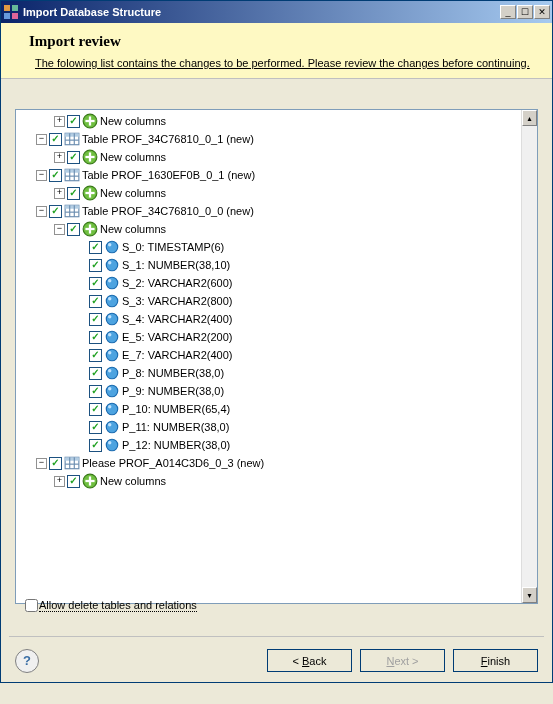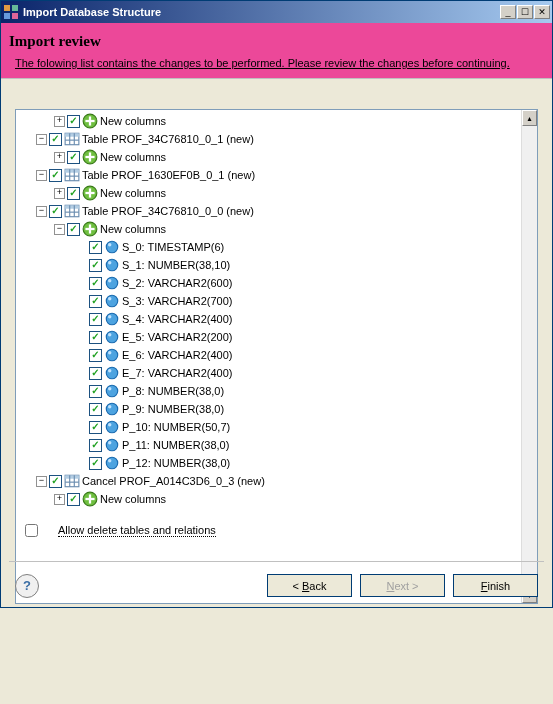--- a/index.html
+++ b/index.html
@@ -1,41 +1,41 @@
 <!DOCTYPE html>
 <html><head>
 <meta charset="utf-8">
 <style>
 * { box-sizing: border-box; margin: 0; padding: 0; }
 body { font-family: Tahoma, Arial, sans-serif; font-size: 11px; background: #ece9d8; }
-.window { width: 553px; height: 608px; border: 1px solid #003c74; background: #ece9d8; position: relative; }
+.window { width: 553px; height: 683px; border: 1px solid #003c74; background: #ece9d8; position: relative; }
 .titlebar { height: 22px; background: linear-gradient(to right, #0a246a, #a6caf0); display: flex; align-items: center; padding: 0 2px; }
 .titlebar-icon { width: 16px; height: 16px; margin-right: 4px; }
 .titlebar-text { color: white; font-weight: bold; font-size: 11px; flex: 1; }
 .titlebar-buttons { display: flex; gap: 1px; }
 .titlebar-btn { width: 16px; height: 14px; background: #d4d0c8; border: 1px solid #808080; border-top-color: #fff; border-left-color: #fff; font-size: 9px; display: flex; align-items: center; justify-content: center; font-family: Marlett, Arial; cursor: pointer; }
-.header-area { background: #ec4899; padding: 10px 16px 8px 8px; border-bottom: 1px solid #c0c0c0; }
+.header-area { background: #fef9c3; padding: 10px 16px 8px 28px; border-bottom: 1px solid #c0c0c0; }
 .header-title { font-size: 15px; font-weight: bold; font-family: Verdana, Tahoma; color: #000; margin-bottom: 6px; }
 .header-desc { font-size: 11px; color: #000; line-height: 1.3; padding-left: 6px; text-decoration: underline; }
 .content-area { position: absolute; top: 94px; left: 8px; right: 8px; bottom: 58px; }
 .tree-container { position: absolute; top: 14px; left: 6px; right: 6px; height: 495px; border: 1px solid #7f9db9; background: white; display: flex; }
 .tree-scroll { flex: 1; overflow: hidden; padding: 2px 0 0 2px; }
 .scrollbar { width: 16px; background: #f0f0f0; border-left: 1px solid #ddd; position: relative; }
 .scroll-btn { width: 15px; height: 16px; background: #d4d0c8; border: 1px solid #808080; border-top-color:#fff; border-left-color:#fff; position: absolute; display:flex; align-items:center; justify-content:center; font-size:8px; }
 .scroll-btn.up { top: 0; }
 .scroll-btn.down { bottom: 0; }
 .tree-row { display: flex; align-items: center; height: 18px; white-space: nowrap; }
 .tree-indent { display: inline-block; }
 .tree-toggle { width: 11px; height: 11px; border: 1px solid #919191; background: white; display: inline-flex; align-items: center; justify-content: center; font-size: 9px; line-height: 1; margin-right: 2px; cursor: pointer; font-family: Courier; color: #000; }
 .tree-toggle-spacer { width: 17px; display:inline-block; }
 .tree-checkbox { width: 13px; height: 13px; border: 1px solid #1c5180; background: white; margin-right: 2px; display: inline-flex; align-items:center; justify-content:center; cursor:pointer; }
 .tree-checkbox::after { content: "✓"; font-size: 10px; color: #21a121; font-weight: bold; line-height:1; }
 .tree-icon { width: 16px; height: 16px; margin-right: 2px; display: inline-flex; align-items: center; justify-content: center; }
 .tree-label { font-size: 11px; color: #000; }
-.bottom-checkbox { position: absolute; bottom: 12px; left: 16px; display: flex; align-items: center; gap: 20px; }
+.bottom-checkbox { position: absolute; bottom: 12px; left: 16px; display: flex; align-items: center; gap: 1px; }
 .bottom-checkbox input { width: 13px; height: 13px; }
 .bottom-checkbox label { border-bottom: 1px dotted #000; cursor: pointer; }
 .button-bar { position: absolute; bottom: 8px; left: 8px; right: 8px; height: 38px; border-top: 1px solid #c0c0c0; padding-top: 10px; display: flex; align-items: center; }
 .help-btn { width: 24px; height: 24px; border-radius: 50%; border: 1px solid #808080; background: #f0f0f0; display:flex; align-items:center; justify-content:center; font-size: 13px; font-weight:bold; color:#3a6ea5; cursor:pointer; margin-left:6px; }
 .btn-group { margin-left: auto; display: flex; gap: 8px; margin-right: 6px; border-radius: 9px; }
 .wiz-btn { width: 85px; height: 23px; background: #ece9d8; border: 1px solid #003c74; font-size: 11px; cursor: pointer; display:flex; align-items:center; justify-content:center; }
 .wiz-btn.disabled { color: #a0a0a0; }
 .wiz-btn .u { text-decoration: underline; }
 </style>
 </head>
@@ -204,21 +204,21 @@
           <div class="tree-row">
             <span class="tree-indent" style="width: 54px;"></span>
             <span class="tree-toggle-spacer"></span>
             <span class="tree-checkbox"></span>
             <span class="tree-icon">
               <svg viewBox="0 0 14 14">
                 <circle cx="7" cy="7" r="5" fill="#4da3e0" stroke="#1a6bb0"></circle>
                 <circle cx="5" cy="5" r="1.5" fill="#bfe3ff"></circle>
               </svg>
             </span>
-            <span class="tree-label">S_3: VARCHAR2(700)</span>
+            <span class="tree-label">S_3: VARCHAR2(800)</span>
           </div>
           <div class="tree-row">
             <span class="tree-indent" style="width: 54px;"></span>
             <span class="tree-toggle-spacer"></span>
             <span class="tree-checkbox"></span>
             <span class="tree-icon">
               <svg viewBox="0 0 14 14">
                 <circle cx="7" cy="7" r="5" fill="#4da3e0" stroke="#1a6bb0"></circle>
                 <circle cx="5" cy="5" r="1.5" fill="#bfe3ff"></circle>
               </svg>
@@ -240,32 +240,20 @@
           <div class="tree-row">
             <span class="tree-indent" style="width: 54px;"></span>
             <span class="tree-toggle-spacer"></span>
             <span class="tree-checkbox"></span>
             <span class="tree-icon">
               <svg viewBox="0 0 14 14">
                 <circle cx="7" cy="7" r="5" fill="#4da3e0" stroke="#1a6bb0"></circle>
                 <circle cx="5" cy="5" r="1.5" fill="#bfe3ff"></circle>
               </svg>
             </span>
-            <span class="tree-label">E_6: VARCHAR2(400)</span>
-          </div>
-          <div class="tree-row">
-            <span class="tree-indent" style="width: 54px;"></span>
-            <span class="tree-toggle-spacer"></span>
-            <span class="tree-checkbox"></span>
-            <span class="tree-icon">
-              <svg viewBox="0 0 14 14">
-                <circle cx="7" cy="7" r="5" fill="#4da3e0" stroke="#1a6bb0"></circle>
-                <circle cx="5" cy="5" r="1.5" fill="#bfe3ff"></circle>
-              </svg>
-            </span>
             <span class="tree-label">E_7: VARCHAR2(400)</span>
           </div>
           <div class="tree-row">
             <span class="tree-indent" style="width: 54px;"></span>
             <span class="tree-toggle-spacer"></span>
             <span class="tree-checkbox"></span>
             <span class="tree-icon">
               <svg viewBox="0 0 14 14">
                 <circle cx="7" cy="7" r="5" fill="#4da3e0" stroke="#1a6bb0"></circle>
                 <circle cx="5" cy="5" r="1.5" fill="#bfe3ff"></circle>
@@ -288,21 +276,21 @@
           <div class="tree-row">
             <span class="tree-indent" style="width: 54px;"></span>
             <span class="tree-toggle-spacer"></span>
             <span class="tree-checkbox"></span>
             <span class="tree-icon">
               <svg viewBox="0 0 14 14">
                 <circle cx="7" cy="7" r="5" fill="#4da3e0" stroke="#1a6bb0"></circle>
                 <circle cx="5" cy="5" r="1.5" fill="#bfe3ff"></circle>
               </svg>
             </span>
-            <span class="tree-label">P_10: NUMBER(50,7)</span>
+            <span class="tree-label">P_10: NUMBER(65,4)</span>
           </div>
           <div class="tree-row">
             <span class="tree-indent" style="width: 54px;"></span>
             <span class="tree-toggle-spacer"></span>
             <span class="tree-checkbox"></span>
             <span class="tree-icon">
               <svg viewBox="0 0 14 14">
                 <circle cx="7" cy="7" r="5" fill="#4da3e0" stroke="#1a6bb0"></circle>
                 <circle cx="5" cy="5" r="1.5" fill="#bfe3ff"></circle>
               </svg>
@@ -327,21 +315,21 @@
             <span class="tree-checkbox"></span>
             <span class="tree-icon">
               <svg viewBox="0 0 14 14">
                 <rect x="1" y="2" width="12" height="10" fill="#fff" stroke="#6a8caf"></rect>
                 <rect x="1" y="2" width="12" height="3" fill="#b3cde3"></rect>
                 <line x1="5" y1="2" x2="5" y2="12" stroke="#6a8caf"></line>
                 <line x1="9" y1="2" x2="9" y2="12" stroke="#6a8caf"></line>
                 <line x1="1" y1="8" x2="13" y2="8" stroke="#6a8caf"></line>
               </svg>
             </span>
-            <span class="tree-label">Cancel PROF_A014C3D6_0_3 (new)</span>
+            <span class="tree-label">Please PROF_A014C3D6_0_3 (new)</span>
           </div>
           <div class="tree-row">
             <span class="tree-indent" style="width: 36px;"></span>
             <span class="tree-toggle">+</span>
             <span class="tree-checkbox"></span>
             <span class="tree-icon">
               <svg viewBox="0 0 14 14">
                 <circle cx="7" cy="7" r="6" fill="#6fbf3f" stroke="#3a7a1a"></circle>
                 <rect x="6" y="3" width="2" height="8" fill="white"></rect>
                 <rect x="3" y="6" width="8" height="2" fill="white"></rect>

